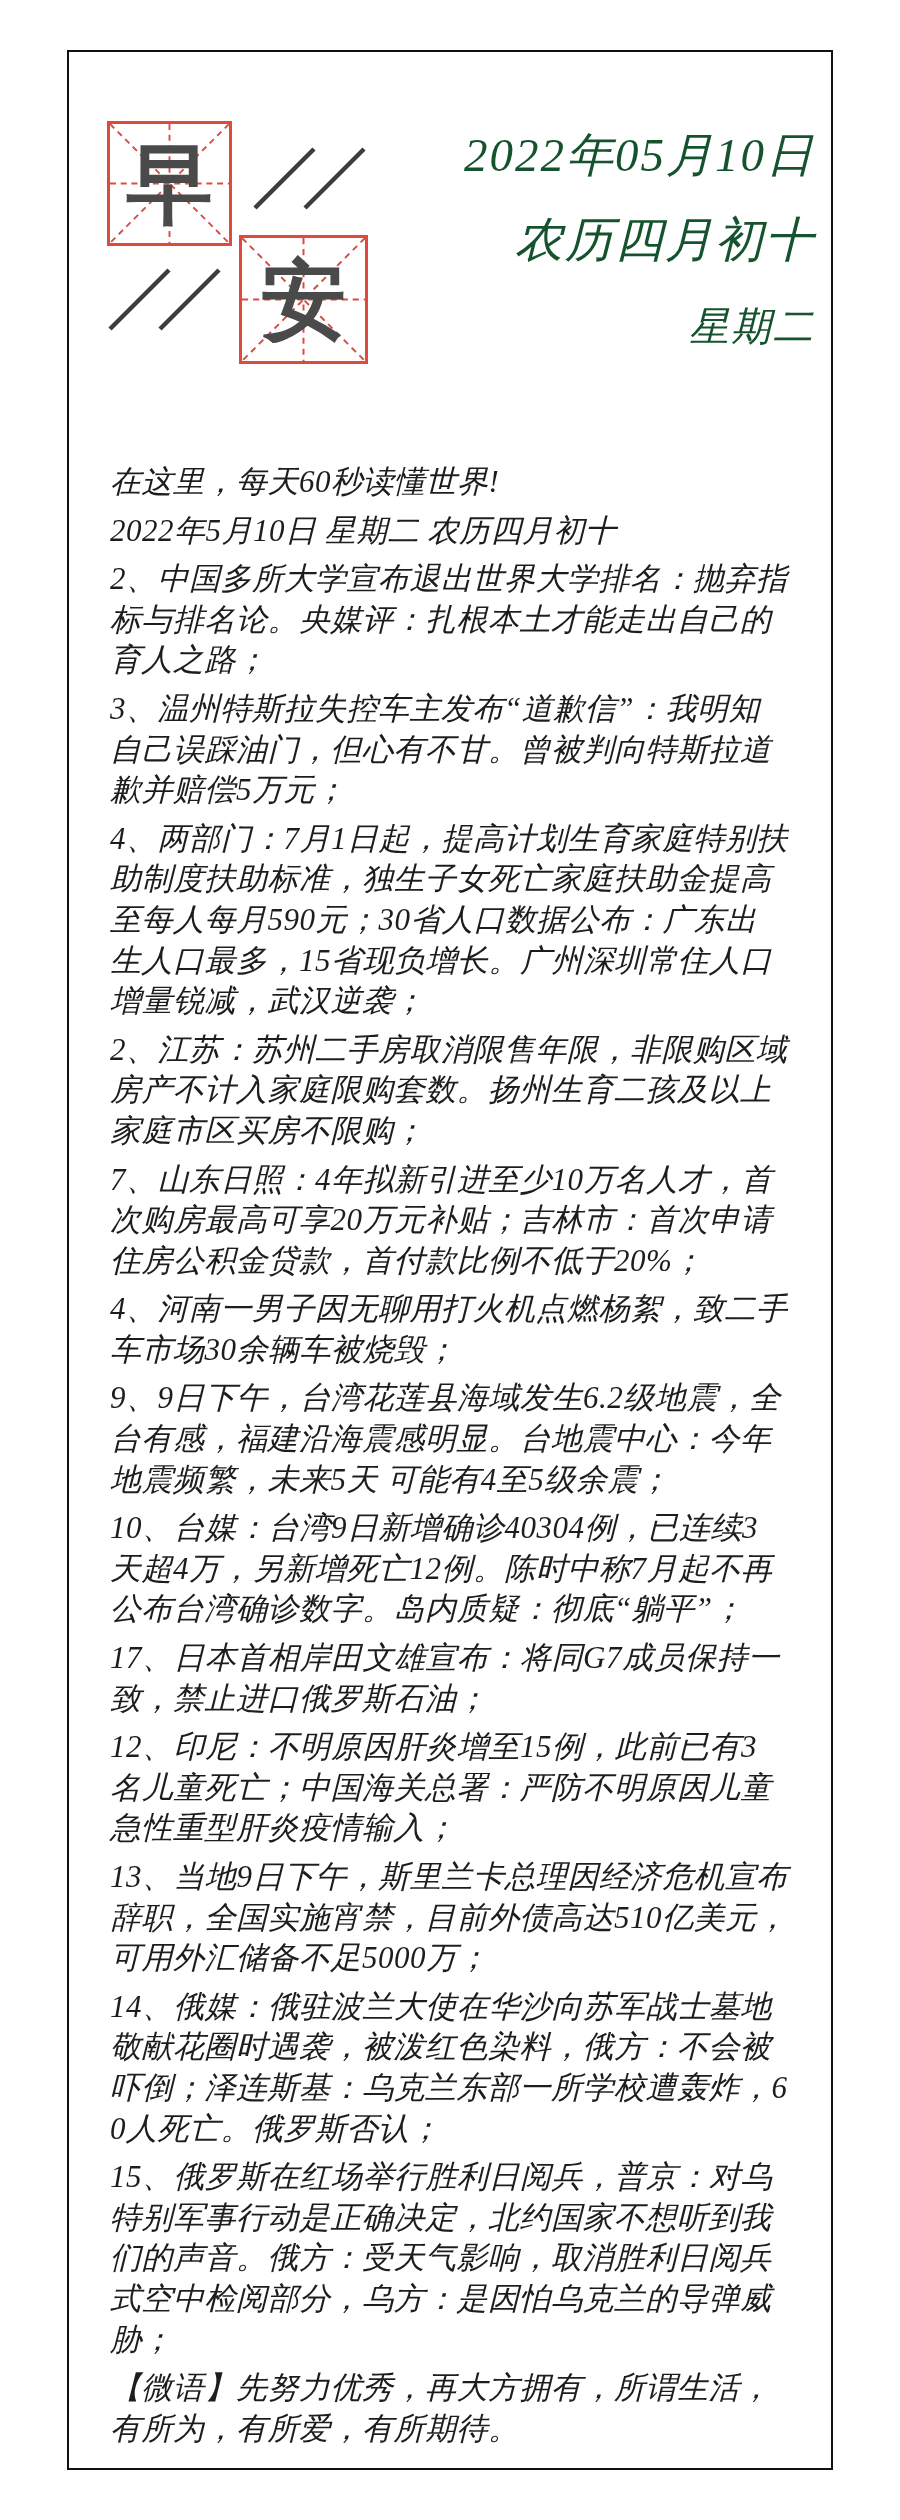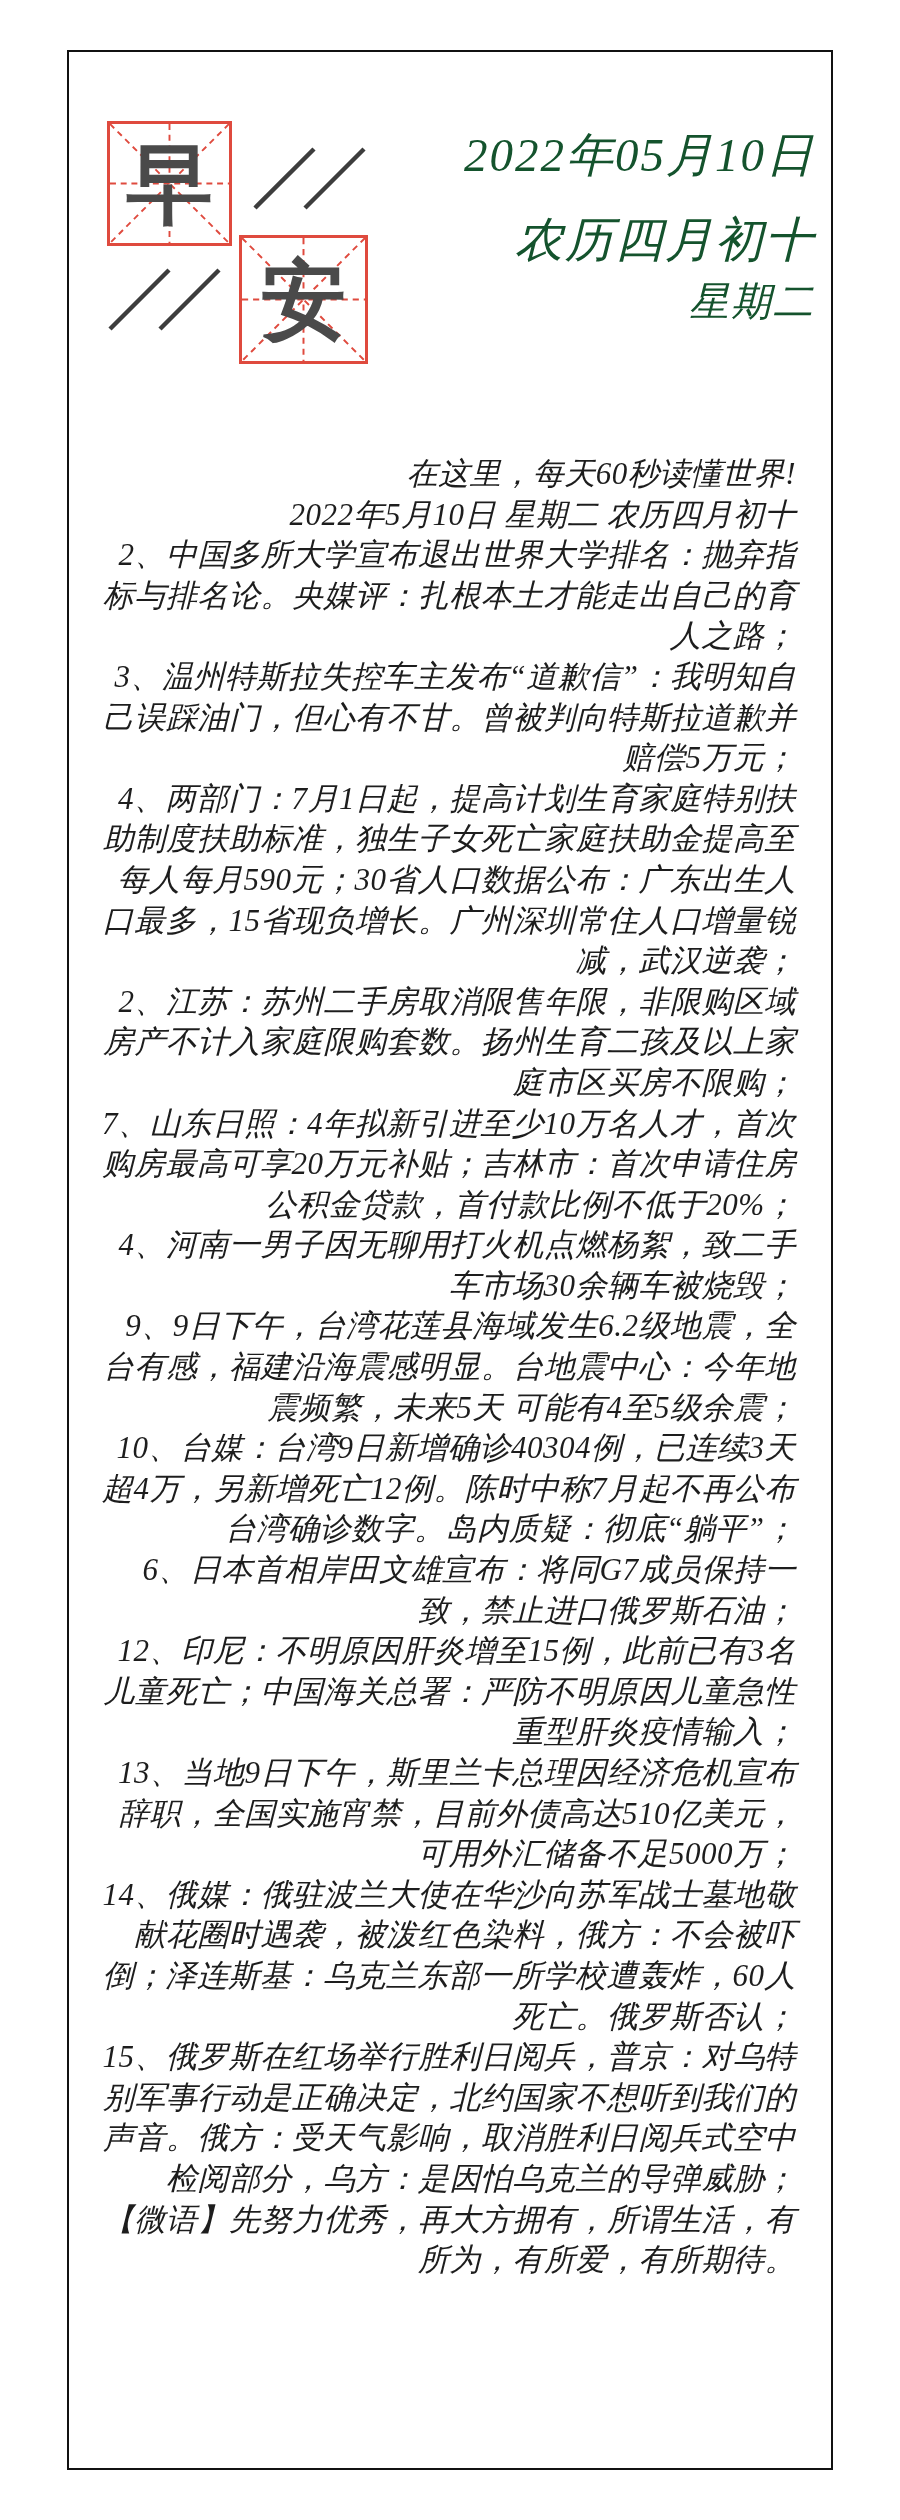--- a/index.html
+++ b/index.html
@@ -17,25 +17,25 @@
            font-weight:bold;font-size:86px;color:#4a4a4a;line-height:1;z-index:2;}
 
   .slashes{position:absolute;}
   .slashes-top{left:183px;top:92px;width:120px;height:68px;}
   .slashes-bottom{left:38px;top:213px;width:120px;height:68px;}
   .slashes line{stroke:#3d3d3d;stroke-width:4.5;}
 
   .datewrap{position:absolute;right:16px;top:78px;text-align:right;color:#14532d;font-style:italic;letter-spacing:2px;}
   .date-l1{font-size:47px;line-height:1.1;}
   .date-l2{font-size:48px;line-height:1.1;margin-top:32px;}
-  .date-l3{font-size:40px;line-height:1.1;margin-top:14px;}
+  .date-l3{font-size:40px;line-height:1.1;margin-top:39px;}
 
   .bodytext{position:absolute;left:33px;top:402px;width:694px;color:#1d1d1d;font-style:italic;
             font-size:31px;line-height:40.6px;letter-spacing:0.5px;word-break:break-all;text-align:left;}
-  .bodytext p{margin:0;padding:0;text-align:right;}
+  .bodytext p{margin:8px;padding:0;}
 </style>
 </head>
 <body>
 
 <div class="canvas">
   <div class="frame">
 
     <div class="gridbox gridbox-1">
       <svg class="guides" viewBox="0 0 100 100" preserveAspectRatio="none">
         <line x1="0" y1="0" x2="100" y2="100"></line>
@@ -75,21 +75,21 @@
       <p>在这里，每天60秒读懂世界!</p>
       <p>2022年5月10日 星期二 农历四月初十</p>
       <p>2、中国多所大学宣布退出世界大学排名：抛弃指标与排名论。央媒评：扎根本土才能走出自己的育人之路；</p>
       <p>3、温州特斯拉失控车主发布“道歉信”：我明知自己误踩油门，但心有不甘。曾被判向特斯拉道歉并赔偿5万元；</p>
       <p>4、两部门：7月1日起，提高计划生育家庭特别扶助制度扶助标准，独生子女死亡家庭扶助金提高至每人每月590元；30省人口数据公布：广东出生人口最多，15省现负增长。广州深圳常住人口增量锐减，武汉逆袭；</p>
       <p>2、江苏：苏州二手房取消限售年限，非限购区域房产不计入家庭限购套数。扬州生育二孩及以上家庭市区买房不限购；</p>
       <p>7、山东日照：4年拟新引进至少10万名人才，首次购房最高可享20万元补贴；吉林市：首次申请住房公积金贷款，首付款比例不低于20%；</p>
       <p>4、河南一男子因无聊用打火机点燃杨絮，致二手车市场30余辆车被烧毁；</p>
       <p>9、9日下午，台湾花莲县海域发生6.2级地震，全台有感，福建沿海震感明显。台地震中心：今年地震频繁，未来5天 可能有4至5级余震；</p>
       <p>10、台媒：台湾9日新增确诊40304例，已连续3天超4万，另新增死亡12例。陈时中称7月起不再公布台湾确诊数字。岛内质疑：彻底“躺平”；</p>
-      <p>6、日本首相岸田文雄宣布：将同G7成员保持一致，禁止进口俄罗斯石油；</p>
+      <p>17、日本首相岸田文雄宣布：将同G7成员保持一致，禁止进口俄罗斯石油；</p>
       <p>12、印尼：不明原因肝炎增至15例，此前已有3名儿童死亡；中国海关总署：严防不明原因儿童急性重型肝炎疫情输入；</p>
       <p>13、当地9日下午，斯里兰卡总理因经济危机宣布辞职，全国实施宵禁，目前外债高达510亿美元，可用外汇储备不足5000万；</p>
       <p>14、俄媒：俄驻波兰大使在华沙向苏军战士墓地敬献花圈时遇袭，被泼红色染料，俄方：不会被吓倒；泽连斯基：乌克兰东部一所学校遭轰炸，60人死亡。俄罗斯否认；</p>
       <p>15、俄罗斯在红场举行胜利日阅兵，普京：对乌特别军事行动是正确决定，北约国家不想听到我们的声音。俄方：受天气影响，取消胜利日阅兵式空中检阅部分，乌方：是因怕乌克兰的导弹威胁；</p>
       <p>【微语】先努力优秀，再大方拥有，所谓生活，有所为，有所爱，有所期待。</p>
     </div>
 
   </div>
 </div>
 

